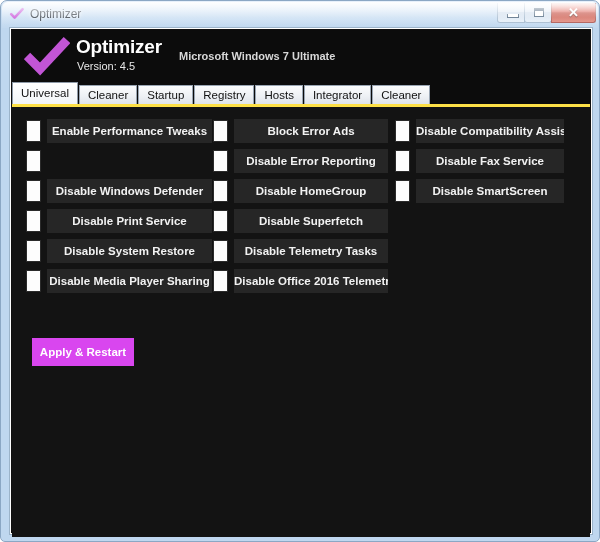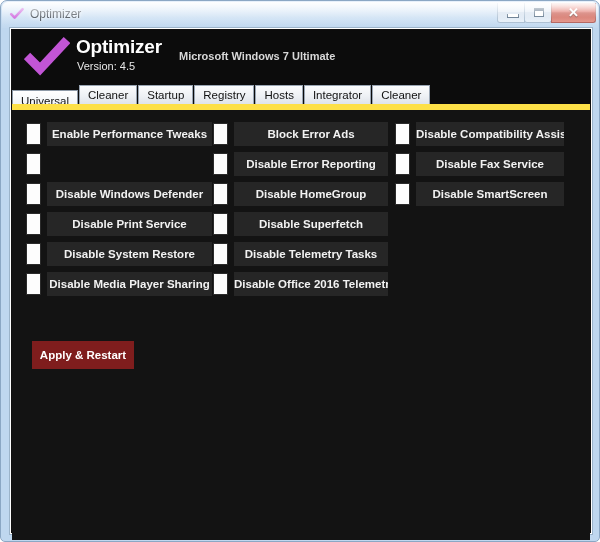--- a/index.html
+++ b/index.html
@@ -170,34 +170,34 @@
     font-size: 11.5px;
     line-height: 18px;
     color: #111111;
     background: linear-gradient(to bottom, #fbfcfd 0%, #eef1f5 55%, #dfe4ea 100%);
     border: 1px solid #9aa6b4;
     border-bottom: none;
     margin-right: 1px;
     white-space: nowrap;
   }
   .tab.active {
-    height: 14px;
+    height: 22px;
     line-height: 21px;
     background: linear-gradient(to bottom, #ffffff 0%, #f7f9fb 60%, #f1f4f7 100%);
     border-color: #8e9aa8;
     font-weight: normal;
   }
 
   
   .tabpage {
     position: absolute;
     left: 2px; top: 76px;
     width: 578px; height: 430px;
     background: #131313;
-    border-top: 6px solid #fde047;
+    border-top: 3px solid #fde047;
   }
 
   
   .col {
     position: absolute;
     top: 12px;
   }
   .col1 { left: 14px; width: 186px; }
   .col2 { left: 201px; width: 175px; }
   .col3 { left: 383px; width: 169px; }
@@ -234,21 +234,21 @@
     white-space: nowrap;
     overflow: hidden;
   }
 
   
   .apply-btn {
     position: absolute;
     left: 20px; top: 231px;
     width: 102px; height: 28px;
     box-sizing: border-box;
-    background: #7f1d1d;
+    background: #d946ef;
     border: none;
     color: #ffffff;
     font-family: "Liberation Sans", sans-serif;
     font-size: 11.5px;
     font-weight: bold;
     text-align: center;
     line-height: 28px;
     padding: 0;
   }
 </style>

